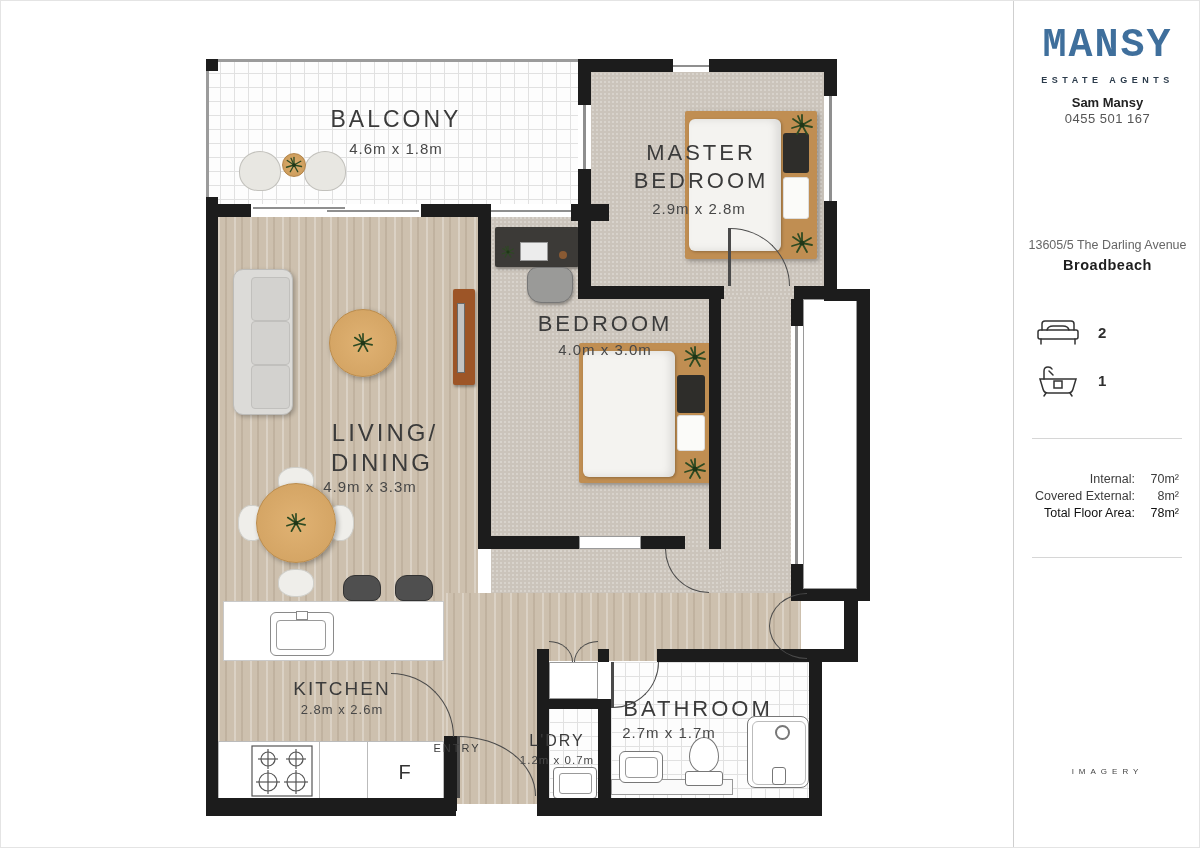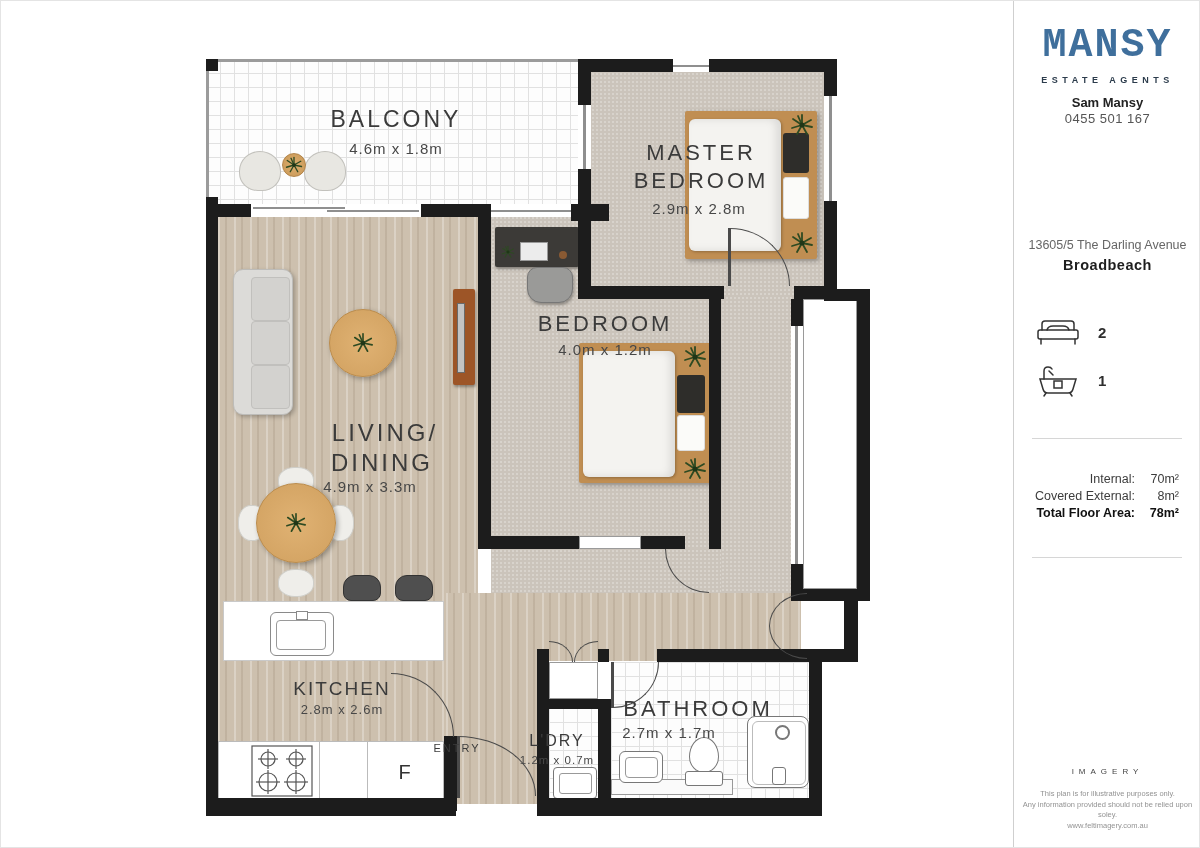--- a/index.html
+++ b/index.html
@@ -40,21 +40,21 @@
   .agent{font-size:13px;font-weight:700;color:#222}
   .phone{font-size:13px;color:#555;letter-spacing:.5px}
   .addr1{font-size:12.5px;color:#666}
   .addr2{font-size:14.5px;font-weight:700;color:#1e1e1e;letter-spacing:.5px}
   .feat-row{position:absolute;left:22px;display:flex;align-items:center;gap:18px}
   .feat-num{font-size:15px;font-weight:700;color:#2e2e2e}
   .divider{position:absolute;left:18px;width:150px;height:1px;background:#d6d6d6}
   .area-row{display:flex;justify-content:flex-end;padding-right:22px;font-size:12.5px;color:#3c3c3c;line-height:17px}
   .area-row .lab{text-align:left}
   .area-row .val{width:44px;text-align:right}
-  .area-total{font-weight:700;color:#111}
+  .area-total{font-weight:400;color:#111}
   .feltlogo{font-family:"DejaVu Serif",serif;font-size:44px;color:#0d0d0d;letter-spacing:1px;line-height:44px}
   .feltsub{font-size:8px;letter-spacing:5px;color:#444}
   .fineprint{font-size:7.5px;color:#939393;line-height:10.5px}
 </style>
 </head>
 <body>
 
 <div id="page">
 
   <svg width="0" height="0" style="position:absolute">
@@ -262,21 +262,21 @@
     </div>
 
     <div class="rlabel" style="left:395px;top:118px;font-size:23px">BALCONY</div>
     <div class="rdims" style="left:395px;top:147px;font-size:15px">4.6m x 1.8m</div>
 
     <div class="rlabel" style="left:700px;top:152px;font-size:22px">MASTER</div>
     <div class="rlabel" style="left:700px;top:180px;font-size:22px">BEDROOM</div>
     <div class="rdims" style="left:698px;top:207px;font-size:15px">2.9m x 2.8m</div>
 
     <div class="rlabel" style="left:604px;top:323px;font-size:22px">BEDROOM</div>
-    <div class="rdims" style="left:604px;top:348px;font-size:15px">4.0m x 1.2m</div>
+    <div class="rdims" style="left:604px;top:348px;font-size:15px">4.0m x 3.0m</div>
 
     <div class="rlabel" style="left:384px;top:432px;font-size:24px">LIVING/</div>
     <div class="rlabel" style="left:381px;top:462px;font-size:24px">DINING</div>
     <div class="rdims" style="left:369px;top:485px;font-size:15px">4.9m x 3.3m</div>
 
     <div class="rlabel" style="left:341px;top:688px;font-size:19px;letter-spacing:2px">KITCHEN</div>
     <div class="rdims" style="left:341px;top:708px;font-size:13px">2.8m x 2.6m</div>
 
     <div class="rlabel" style="left:456px;top:747px;font-size:11px;letter-spacing:2px">ENTRY</div>
 
@@ -335,19 +335,14 @@
       </div>
       <div class="area-row area-total">
         <span class="lab">Total Floor Area:</span>
         <span class="val">78m²</span>
       </div>
     </div>
 
     <div class="divider" style="top:556px"></div>
 
     <div class="sb feltsub" style="top:766px">IMAGERY</div>
-    <div class="sb fineprint" style="top:788px">
-      <div>This plan is for illustrative purposes only.</div>
-      <div>Any information provided should not be relied upon soley.</div>
-      <div>www.feltimagery.com.au</div>
-    </div>
   </aside>
 </div>
 
 </body></html>

